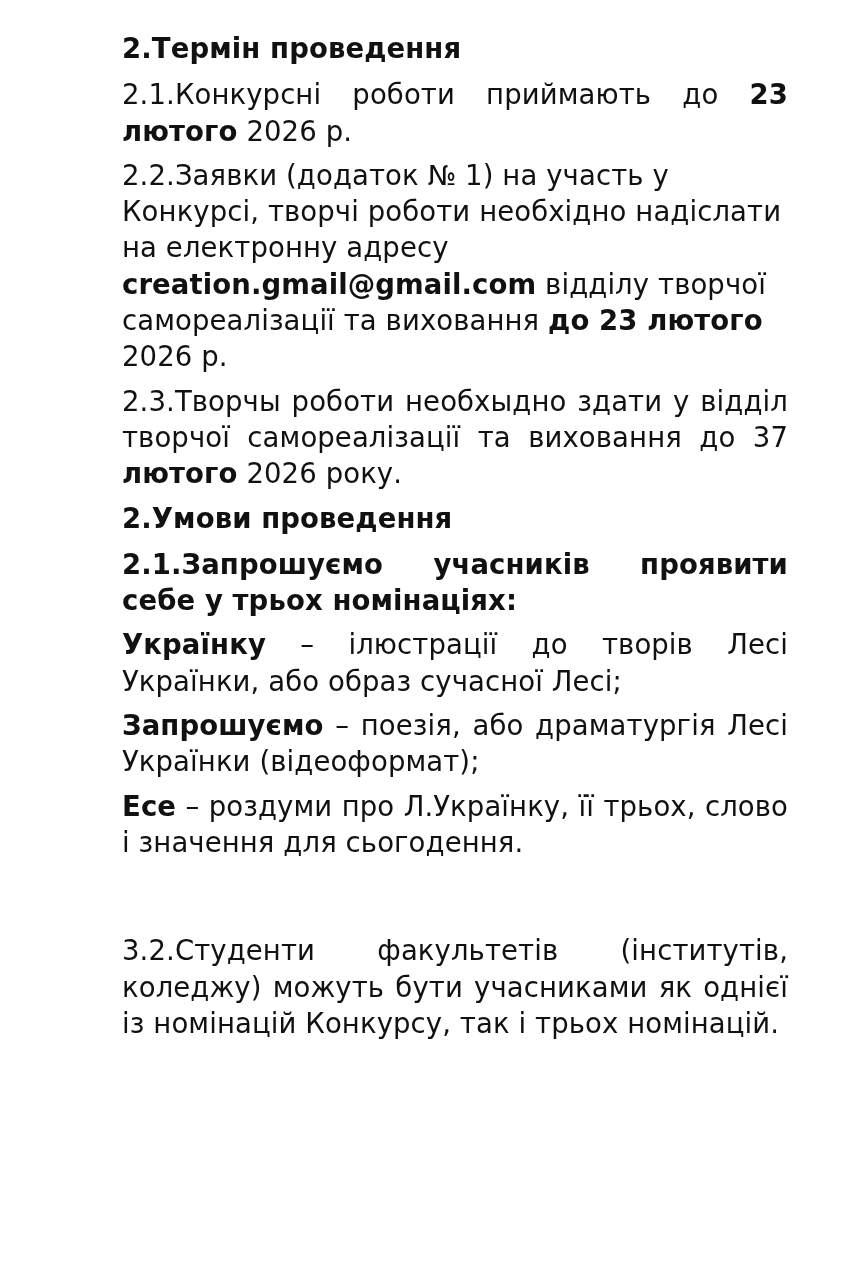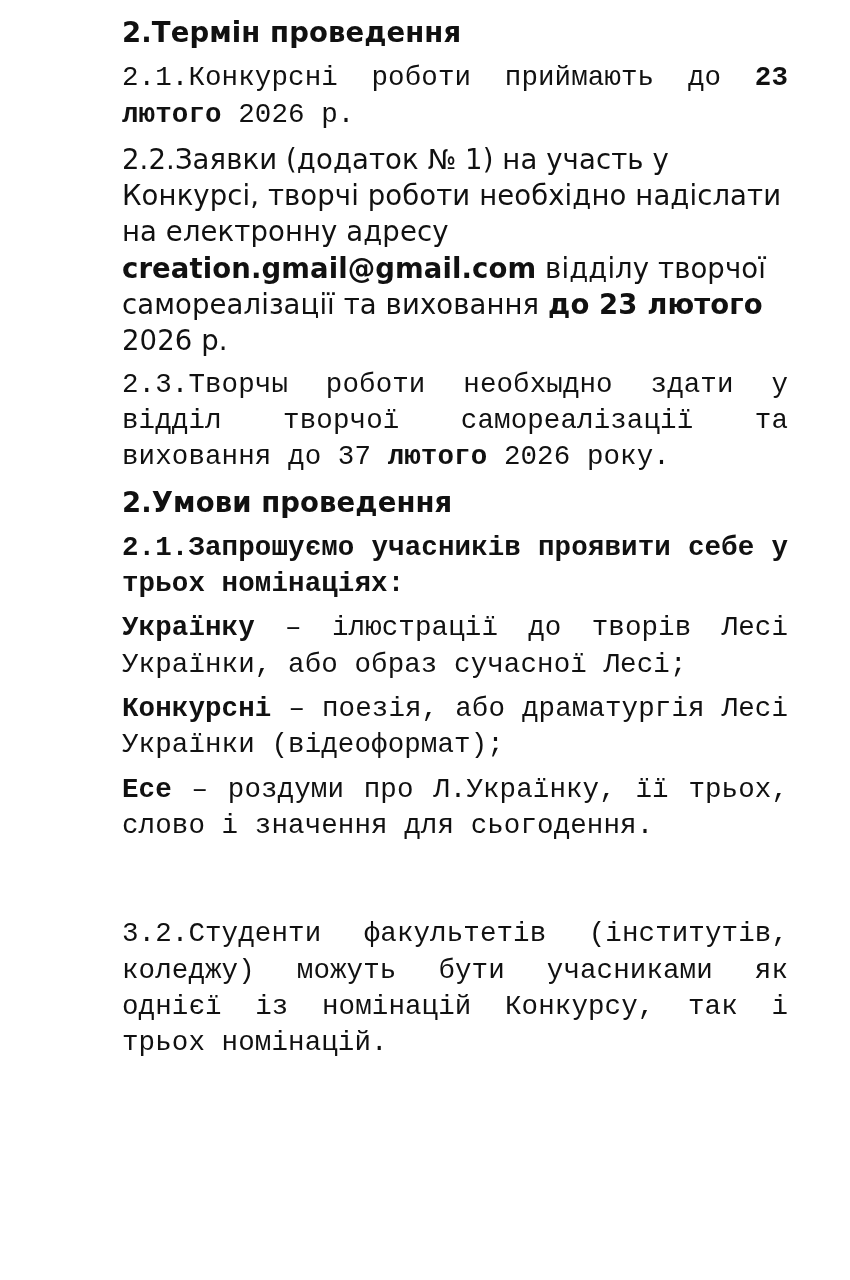--- a/index.html
+++ b/index.html
@@ -13,35 +13,35 @@
     font-family: "DejaVu Sans", sans-serif;
     color: #111111;
     overflow: hidden;
   }
   .page {
     width: 850px;
     height: 983px;
     box-sizing: border-box;
     padding: 14px 62px 0 122px;
     background: #ffffff;
+    margin-top: 16px;
   }
   p {
     margin: 0 0 8px 0;
     font-size: 27.5px;
     line-height: 1.32;
     letter-spacing: 0.1px;
   }
   .heading {
     font-weight: bold;
     margin-bottom: 10px;
   }
   .just {
     text-align: justify;
     text-align-last: left;
-    font-family: Liberation Mono, monospace;
   }
   .b { font-weight: bold; }
   .indent-first {
     text-indent: 58px;
   }
   .spacer {
     height: 58px;
   }
   .gap-small { height: 6px; }
 </style>
@@ -68,21 +68,21 @@
 
   <p class="just b">
     <span>2.1.Запрошуємо учасників проявити себе у трьох номінаціях:</span>
   </p>
 
   <p class="just">
     <span class="b">Українку</span><span> – ілюстрації до творів Лесі Українки, або образ сучасної Лесі;</span>
   </p>
 
   <p class="just">
-    <span class="b">Конкурсні</span><span> – поезія, або драматургія Лесі Українки (відеоформат);</span>
+    <span class="b">Запрошуємо</span><span> – поезія, або драматургія Лесі Українки (відеоформат);</span>
   </p>
 
   <p class="just">
     <span class="b">Есе</span><span> – роздуми про Л.Українку, її трьох, слово і значення для сьогодення.</span>
   </p>
 
   <div class="gap-small"></div>
 
 
   <div class="spacer"></div>

